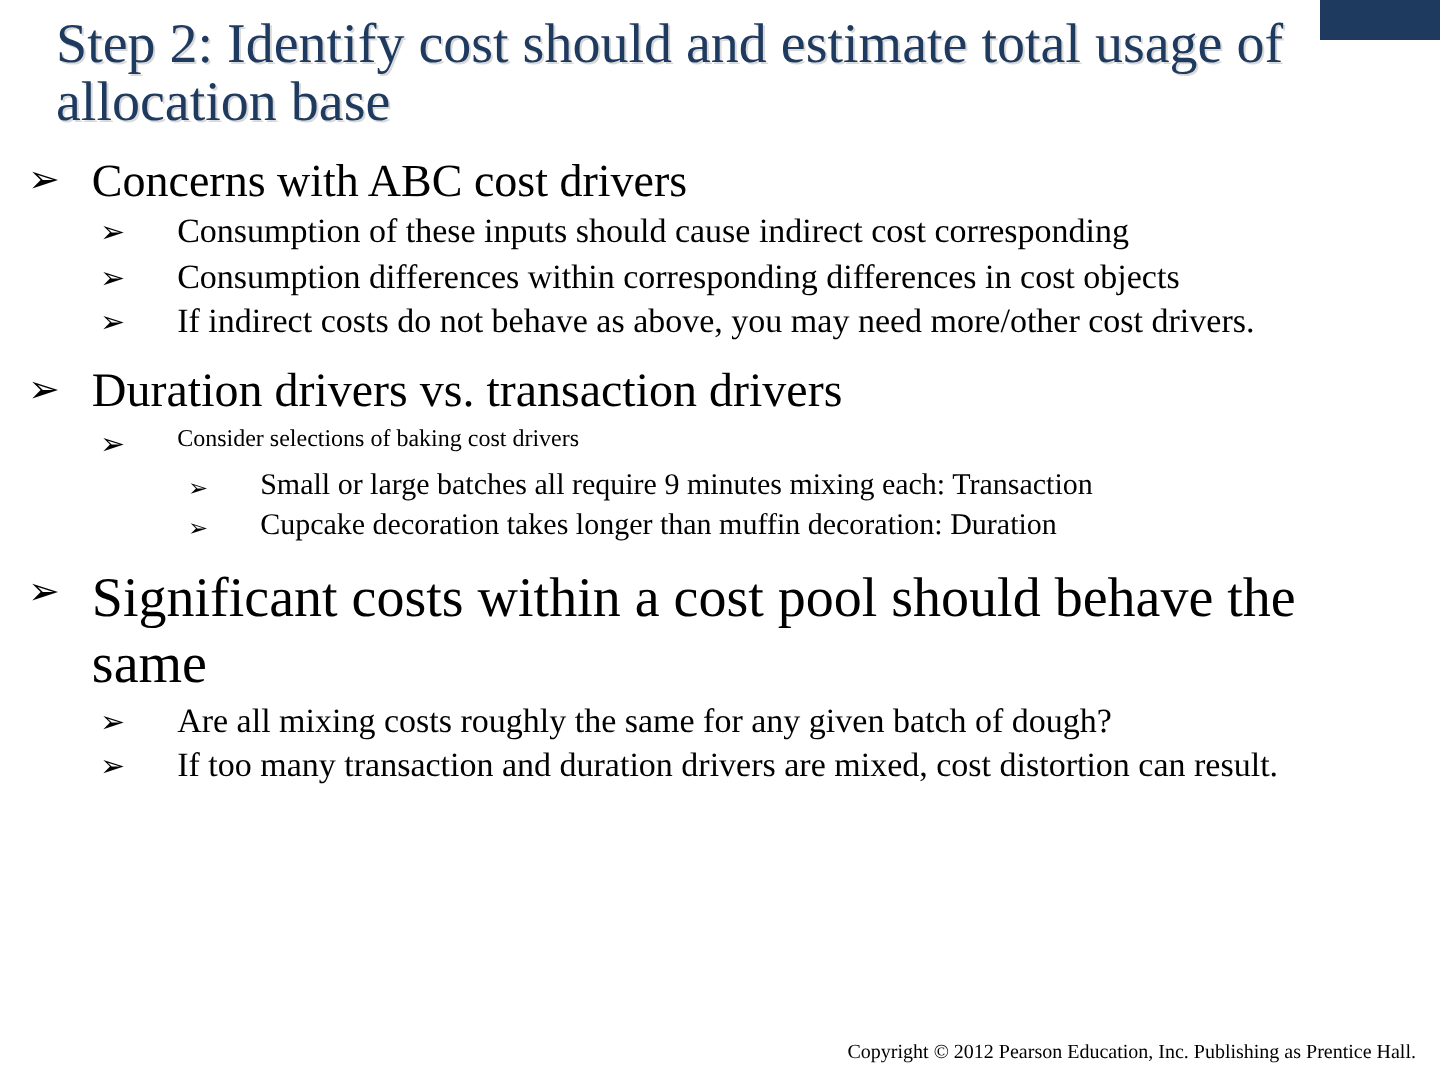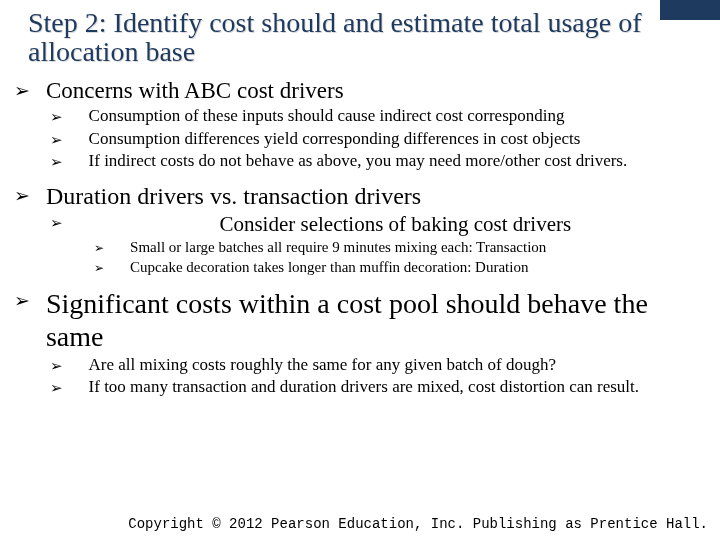--- a/index.html
+++ b/index.html
@@ -51,22 +51,22 @@
   .lvl0 .chev { font-size: 19px; padding-right: 16px; }
   .lvl1 { margin-left: 36px; font-size: 17px; }
   .lvl1 .chev { padding-right: 26px; }
   .lvl2 { margin-left: 80px; font-size: 15px; }
   .lvl2 .chev { font-size: 12px; padding-right: 26px; }
   .spacer-sm { height: 8px; }
   .footer {
     position: absolute;
     bottom: 8px;
     right: 12px;
-    font-family: Liberation Mono, monospace;
-    font-size: 14px;
+    font-family: Liberation Serif, serif;
+    font-size: 10px;
     color: #000;
   }
 </style>
 </head>
 <body>
 
 <div class="accent-bar"></div>
 
 <h1 class="slide-title">Step 2: Identify cost should and estimate total usage of allocation base</h1>
 
@@ -75,36 +75,36 @@
   <div class="row lvl0">
     <span class="chev">➢</span>
     <span class="txt">Concerns with ABC cost drivers</span>
   </div>
   <div class="row lvl1">
     <span class="chev">➢</span>
     <span class="txt">Consumption of these inputs should cause indirect cost corresponding</span>
   </div>
   <div class="row lvl1">
     <span class="chev">➢</span>
-    <span class="txt">Consumption differences yield corresponding differences in cost objects</span>
+    <span class="txt">Consumption differences within corresponding differences in cost objects</span>
   </div>
   <div class="row lvl1">
     <span class="chev">➢</span>
     <span class="txt">If indirect costs do not behave as above, you may need more/other cost drivers.</span>
   </div>
 
   <div class="spacer-sm"></div>
 
   <div class="row lvl0">
     <span class="chev">➢</span>
     <span class="txt" style="font-size:24px;">Duration drivers vs. transaction drivers</span>
   </div>
   <div class="row lvl1">
     <span class="chev">➢</span>
-    <span class="txt" style="font-size:21px;text-align:center;">Consider selections of baking cost drivers</span>
+    <span class="txt" style="font-size:12px;">Consider selections of baking cost drivers</span>
   </div>
   <div class="row lvl2">
     <span class="chev">➢</span>
     <span class="txt">Small or large batches all require 9 minutes mixing each: Transaction</span>
   </div>
   <div class="row lvl2">
     <span class="chev">➢</span>
     <span class="txt">Cupcake decoration takes longer than muffin decoration: Duration</span>
   </div>
 

